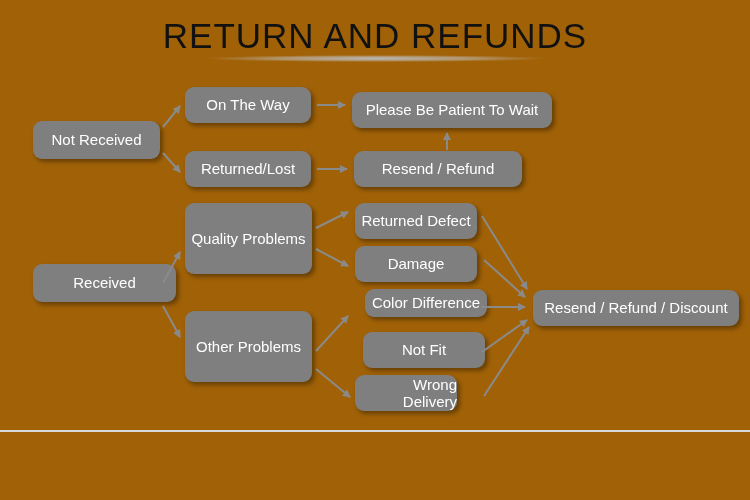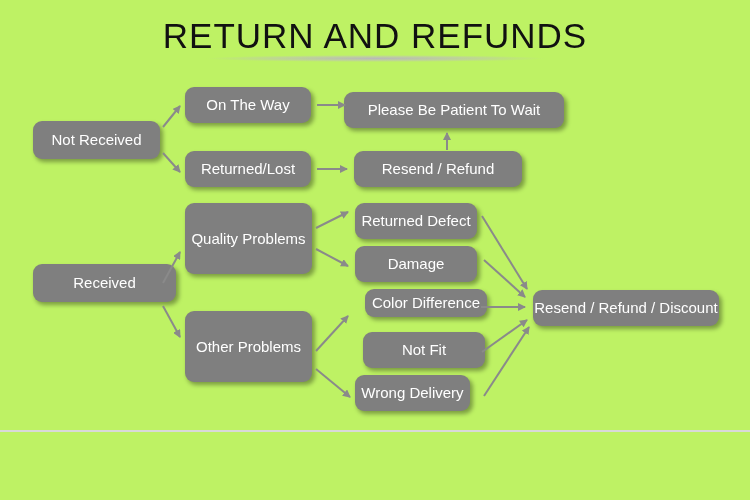--- a/index.html
+++ b/index.html
@@ -7,21 +7,21 @@
     --box-text:#ffffff;
     --arrow:#8a8a8a;
     --title-text:#111111;
     --divider:#d9d9d9;
     --footer-text:#1c1c1c;
     --icon-bg:#8f8f8f;
   }
   *{box-sizing:border-box;margin:0;padding:0}
   html,body{width:750px;height:500px;background:#ffffff;overflow:hidden;
     font-family:"Liberation Sans","DejaVu Sans",sans-serif;}
-  .stage{position:relative;width:750px;height:500px;background:#bef264;}
+  .stage{position:relative;width:750px;height:500px;background:#a16207;}
 
   .title{
     position:absolute;left:0;top:16px;width:750px;text-align:center;
     font-size:35px;letter-spacing:1px;color:var(--title-text);font-weight:500;
   }
   .title-underline{
     position:absolute;left:158px;top:54px;width:436px;height:9px;
     background:radial-gradient(ellipse 50% 50% at 50% 50%, #b9b9b9 0%, rgba(190,190,190,0.55) 45%, rgba(200,200,200,0) 78%);
   }
 
@@ -54,34 +54,34 @@
 <body>
 
 <div class="stage">
 
   <div class="title">RETURN AND REFUNDS</div>
   <div class="title-underline"></div>
 
   <div class="node" style="left:33px;top:121px;width:127px;height:38px">Not Received</div>
   <div class="node" style="left:185px;top:87px;width:126px;height:36px">On The Way</div>
   <div class="node" style="left:185px;top:151px;width:126px;height:36px">Returned/Lost</div>
-  <div class="node" style="left:344px;top:92px;width:220px;height:36px">Please Be Patient To Wait</div>
+  <div class="node" style="left:352px;top:92px;width:200px;height:36px">Please Be Patient To Wait</div>
   <div class="node" style="left:354px;top:151px;width:168px;height:36px">Resend / Refund</div>
 
   <div class="node" style="left:33px;top:264px;width:143px;height:38px">Received</div>
   <div class="node" style="left:185px;top:203px;width:127px;height:71px">Quality Problems</div>
   <div class="node" style="left:185px;top:311px;width:127px;height:71px">Other Problems</div>
 
   <div class="node" style="left:355px;top:203px;width:122px;height:36px">Returned Defect</div>
   <div class="node" style="left:355px;top:246px;width:122px;height:36px">Damage</div>
   <div class="node" style="left:365px;top:289px;width:122px;height:28px">Color Difference</div>
   <div class="node" style="left:363px;top:332px;width:122px;height:36px">Not Fit</div>
-  <div class="node" style="left:355px;top:375px;width:115px;height:36px">Wrong Delivery</div>
+  <div class="node" style="left:355px;top:375px;width:102px;height:36px">Wrong Delivery</div>
 
-  <div class="node" style="left:533px;top:290px;width:186px;height:36px">Resend / Refund / Discount</div>
+  <div class="node" style="left:533px;top:290px;width:206px;height:36px">Resend / Refund / Discount</div>
 
   <svg class="arrows" viewBox="0 0 750 500">
     <defs>
       <marker id="ah" markerWidth="9" markerHeight="8" refX="7" refY="4" orient="auto" markerUnits="userSpaceOnUse">
         <path class="arrowhead-fill" d="M0,0 L8,4 L0,8 z"></path>
       </marker>
     </defs>
     <line class="arrow" x1="163" y1="127" x2="180" y2="106" marker-end="url(#ah)"></line>
     <line class="arrow" x1="163" y1="153" x2="180" y2="172" marker-end="url(#ah)"></line>
     <line class="arrow" x1="317" y1="105" x2="345" y2="105" marker-end="url(#ah)"></line>

